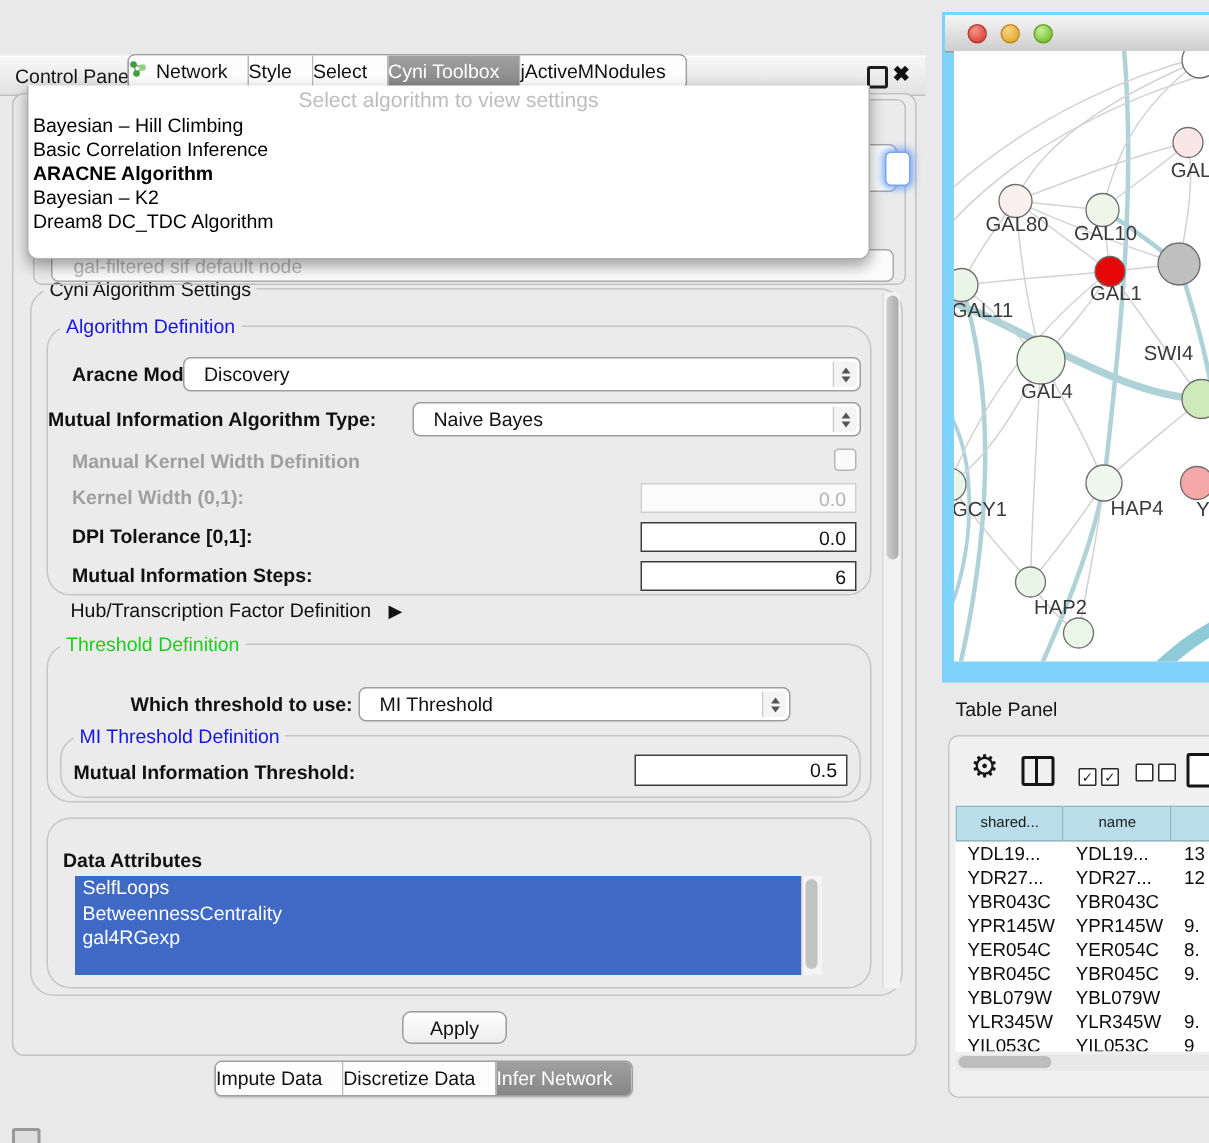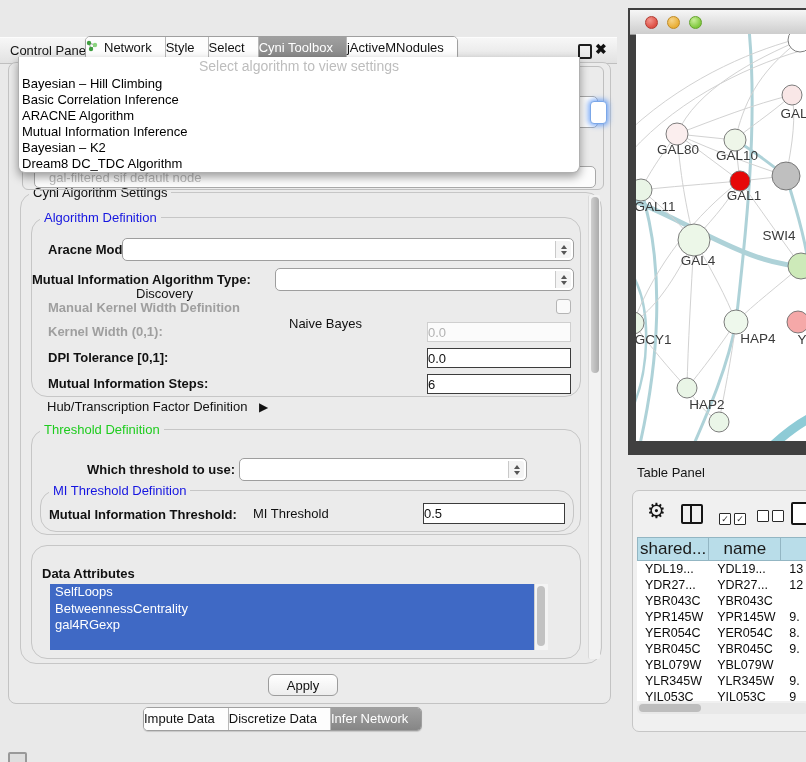--- a/index.html
+++ b/index.html
@@ -33,76 +33,76 @@
   .frag-stepper{left:590px;top:101px;width:15px;height:21px;border-radius:4px;background:#fff;
     border:1px solid #7ba7e8;box-shadow:0 0 5px 2px rgba(90,150,245,.75);z-index:3;}
   .frag-combo2{left:34px;top:166px;width:562px;height:22px;border:1px solid #a8a8a8;border-radius:5px;background:#fcfcfc;z-index:2;
     font-size:13px;color:#b8b8b8;line-height:22px;padding-left:14px;box-sizing:border-box;}
   
   .algo-popup{left:18px;top:57px;width:560px;height:115px;background:#fff;z-index:10;
     border:1px solid #b0b0b0;border-top:none;border-radius:0 0 7px 7px;
     box-shadow:0 4px 10px rgba(0,0,0,.38);}
   .popup-placeholder{height:19px;text-align:center;font-size:14px;color:#bdbdbd;line-height:18px;}
   .pitem{height:16px;line-height:16px;font-size:13px;padding-left:3px;color:#000;}
-  .pitem.bold{font-weight:normal;}
+  .pitem.bold{font-weight:bold;}
   
   .group{position:absolute;border:1px solid #c6c6c6;border-radius:16px;}
   .gtitle{position:absolute;top:-8px;left:8px;background:#ebebeb;padding:0 4px;font-size:13px;white-space:nowrap;}
   .gtitle.blue{color:#1515e0;}
   .gtitle.green{color:#1ecc1e;}
   .lbl{position:absolute;font-size:13px;font-weight:bold;color:#111;white-space:nowrap;}
   .lbl.gray{color:#9f9f9f;}
   
   .combo{position:absolute;background:#fff;border:1px solid #9e9e9e;border-radius:5px;
     font-size:13px;box-sizing:border-box;}
-  .combo .ctext{position:absolute;left:13px;top:3px;white-space:nowrap;margin-top:44px;}
+  .combo .ctext{position:absolute;left:13px;top:3px;white-space:nowrap;}
   .combo .cstep{position:absolute;right:2px;top:2px;bottom:2px;width:15px;border-left:1px solid #c9c9c9;
     display:flex;flex-direction:column;align-items:center;justify-content:center;gap:2px;background:#f4f4f4;border-radius:0 3px 3px 0;}
   .tri-up{width:0;height:0;border-left:3.5px solid transparent;border-right:3.5px solid transparent;border-bottom:4px solid #555;}
   .tri-dn{width:0;height:0;border-left:3.5px solid transparent;border-right:3.5px solid transparent;border-top:4px solid #555;}
   
   .tfield{position:absolute;background:#fff;border:1px solid #3c3c3c;box-sizing:border-box;
-    font-size:13px;padding:2px 6px 0 0;}
+    font-size:13px;text-align:right;padding:2px 6px 0 0;}
   .tfield.disabled{border:1px solid #cfcfcf;background:#fbfbfb;color:#b2b2b2;}
   .chk{position:absolute;width:13px;height:13px;border:1px solid #b5b5b5;border-radius:3px;background:#fafafa;}
   .arrow-right{display:inline-block;color:#111;font-size:12px;margin-left:8px;}
   
   .vtrack{position:absolute;background:#f2f2f2;border-left:1px solid #dadada;border-radius:2px;}
   .vthumb{position:absolute;left:2px;width:8px;border-radius:5px;background:linear-gradient(90deg,#cfcfcf,#ababab);}
   
   .listbox{position:absolute;background:#3f69c5;overflow:hidden;}
   .attr-item{height:16.5px;line-height:16.5px;font-size:13px;color:#fff;padding-left:5px;white-space:nowrap;}
   .list-vtrack{position:absolute;right:0;top:0;width:13px;height:100%;background:#f4f4f4;border-left:1px solid #d0d0d0;}
   .list-vthumb{position:absolute;left:2px;top:2px;width:8px;height:60px;border-radius:4px;background:#c2c2c2;}
   
   .apply-btn{left:268px;top:674px;width:70px;height:22px;border:1px solid #9c9c9c;border-radius:6px;
     background:linear-gradient(#ffffff,#ededed);font-size:13px;text-align:center;line-height:21px;box-sizing:border-box;}
   
-  .net-frame{left:628px;top:8px;width:178px;height:447px;background:#404040;overflow:hidden;}
+  .net-frame{left:628px;top:8px;width:178px;height:447px;background:#7dd3fc;overflow:hidden;}
   .net-titlebar{position:absolute;left:2px;top:2px;width:176px;height:24px;
     background:linear-gradient(#f6f6f6,#cdcdcd);border-bottom:1px solid #9a9a9a;}
   .tl{position:absolute;top:6px;width:13px;height:13px;border-radius:50%;box-sizing:border-box;}
   .net-content{position:absolute;left:8px;top:26px;width:170px;height:407px;background:#fff;}
   .net-content svg{position:absolute;left:0;top:0;}
   
   .tp-title{left:637px;top:465px;font-size:13px;color:#151515;}
   .table-panel{left:632px;top:490px;width:180px;height:240px;background:#f0f0f0;
     border:1px solid #c6c6c6;border-radius:7px;}
   .tp-toolbar{position:absolute;left:0;top:8px;width:100%;height:34px;}
   .gear-ico{position:absolute;left:14px;top:0px;font-size:21px;color:#151515;}
   .split-ico{position:absolute;left:48px;top:5px;width:18px;height:16px;border:2px solid #151515;border-radius:2px;}
   .split-ico:before{content:"";position:absolute;left:7px;top:0;bottom:0;width:2px;background:#151515;}
   .cbx{display:inline-block;width:10px;height:10px;border:1.5px solid #2a2a2a;border-radius:1px;
     font-size:9px;line-height:10px;text-align:center;color:#2a2a2a;margin-right:3px;background:#fff;}
   .cb-pair{position:absolute;top:9px;}
   .doc-ico{position:absolute;left:158px;top:3px;width:14px;height:19px;border:2px solid #151515;border-radius:2px;background:#fff;}
   .tp-table{position:absolute;left:4px;top:46px;width:200px;height:164px;background:#fff;overflow:hidden;}
   .thead{display:flex;height:24px;}
   .th{box-sizing:border-box;background:#b9dde9;border:1px solid #93b6c3;border-left:none;
-    font-size:17px;text-align:center;line-height:22px;color:#1a1a1a;white-space:nowrap;overflow:hidden;}
+    font-size:10px;text-align:center;line-height:22px;color:#1a1a1a;white-space:nowrap;overflow:hidden;}
   .th:first-child{border-left:1px solid #93b6c3;}
   .tbody{height:140px;overflow:hidden;}
   .trow{display:flex;height:16px;}
   .td{box-sizing:border-box;font-size:12.5px;line-height:16px;padding-left:8px;white-space:nowrap;overflow:hidden;color:#0c0c0c;}
   .tp-hscroll{position:absolute;left:4px;top:212px;width:172px;height:11px;background:#e8e8e8;border-radius:5px;}
   .tp-hthumb{position:absolute;left:2px;top:1px;width:62px;height:8px;border-radius:4px;background:#bdbdbd;}
   .dock-ico{left:8px;top:752px;width:15px;height:14px;border:2px solid #999;border-radius:2px;background:#dedede;}
   .hub-row{position:absolute;font-size:13px;color:#111;white-space:nowrap;}
 </style>
 </head>
@@ -146,21 +146,20 @@
 <div class="abs frag-combo"></div>
 <div class="abs frag-stepper"></div>
 <div class="abs frag-combo2">gal-filtered sif default node</div>
 
 <div class="abs algo-popup">
   <div class="popup-placeholder">Select algorithm to view settings</div>
   <div>
       <div class="pitem">Bayesian – Hill Climbing</div>
       <div class="pitem">Basic Correlation Inference</div>
       <div class="pitem bold">ARACNE Algorithm</div>
-      <div class="pitem">Mutual Information Inference</div>
       <div class="pitem">Bayesian – K2</div>
       <div class="pitem">Dream8 DC_TDC Algorithm</div>
     </div>
 </div>
 
 <div class="group" style="left:20px;top:192px;width:580px;height:470px;">
   <div class="gtitle">Cyni Algorithm Settings</div>
 
   <div class="vtrack" style="left:567px;top:2px;width:11px;height:464px;">
     <div class="vthumb" style="top:2px;height:176px;"></div>

